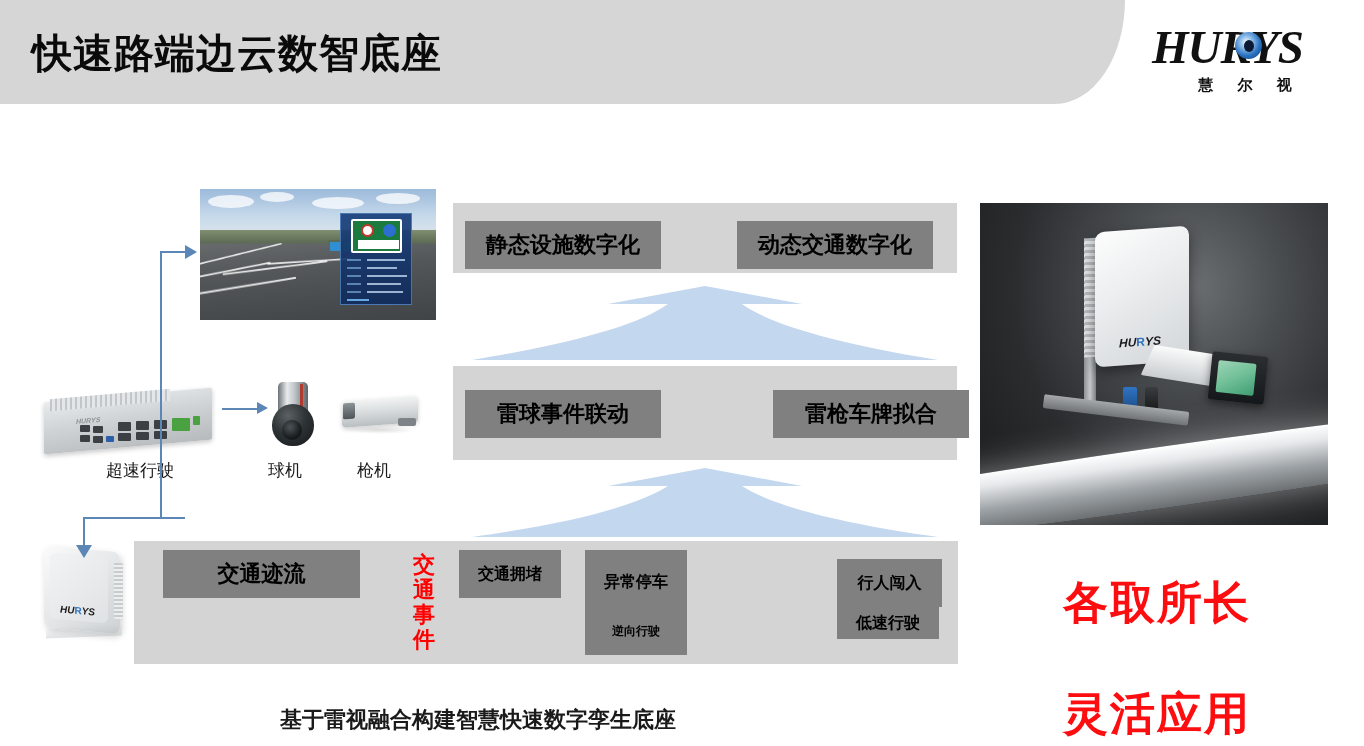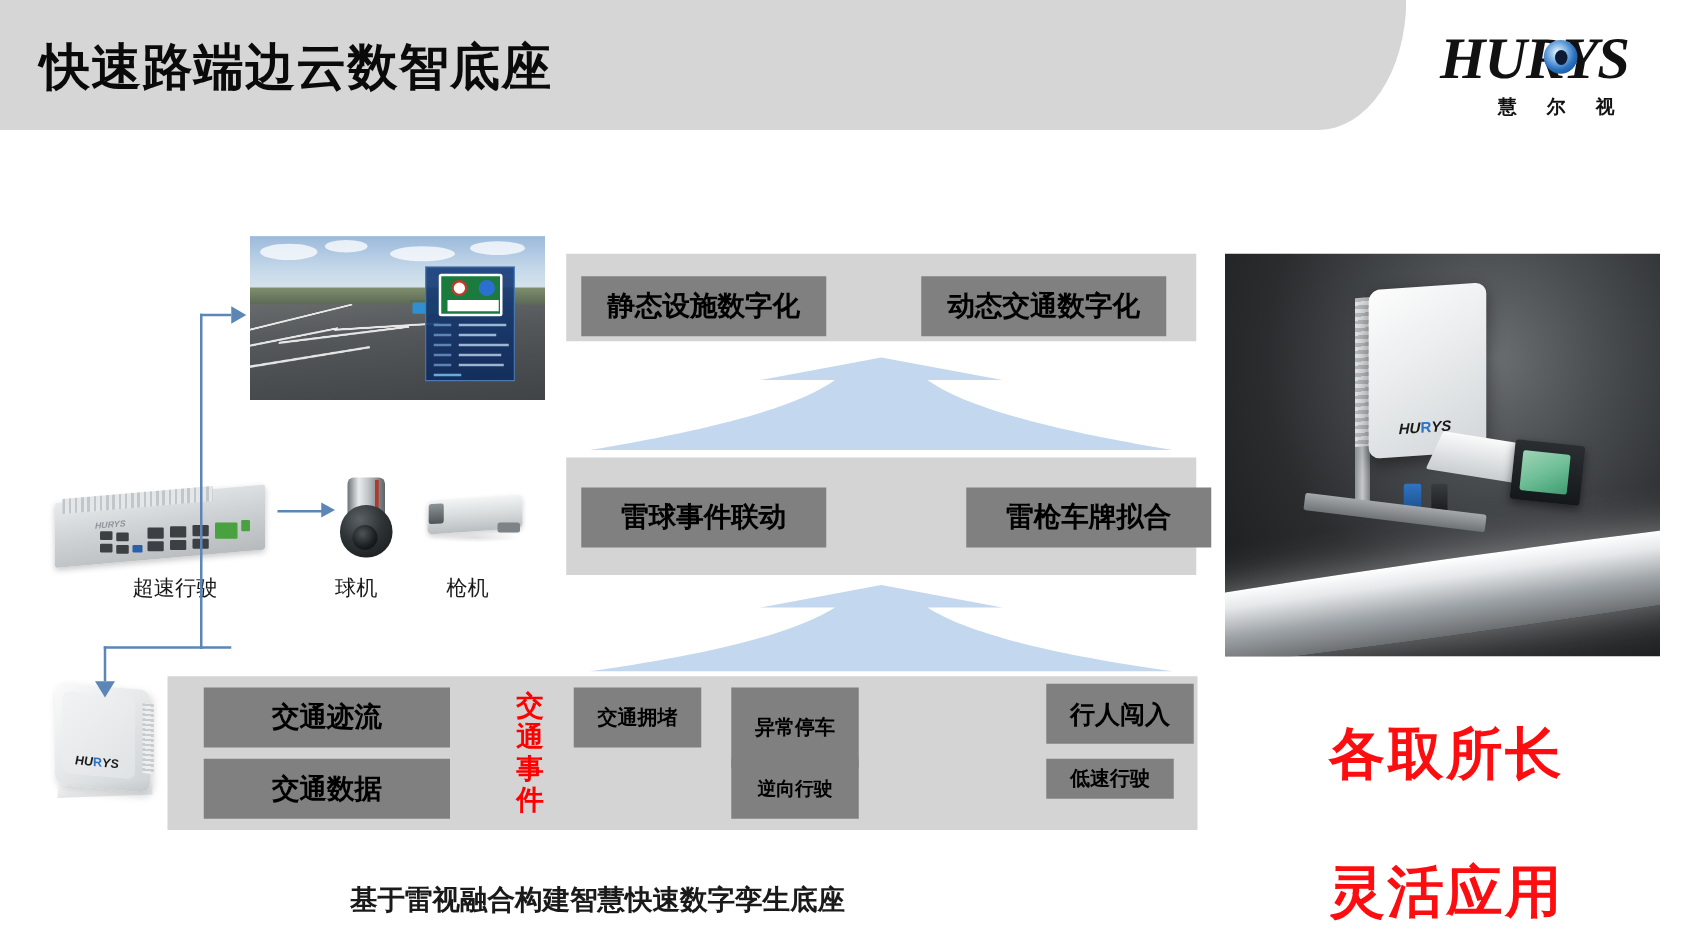--- a/index.html
+++ b/index.html
@@ -327,27 +327,26 @@
   <div class="gbox" style="left:12px;top:24px;width:196px;height:48px;font-size:22px;">雷球事件联动</div>
   <div class="gbox" style="left:284px;top:24px;width:196px;height:48px;font-size:22px;margin-left:36px;">雷枪车牌拟合</div>
 </div>
 
 <svg class="funnel" style="left:470px;top:464px;width:470px;height:76px;" viewBox="0 0 470 76" preserveAspectRatio="none">
   <path d="M235 4 L332 22 L272 22 C300 40 360 58 468 73 L2 73 C110 58 170 40 198 22 L138 22 Z" fill="#c3d7ee"></path>
 </svg>
 
 <div class="panel" style="left:134px;top:541px;width:824px;height:123px;">
   <div class="gbox" style="left:29px;top:9px;width:197px;height:48px;font-size:22px;">交通迹流</div>
-  <div class="gbox" style="left:29px;top:66px;width:197px;height:48px;font-size:22px;">交通数据</div>
 
   <div class="gbox" style="left:325px;top:9px;width:102px;height:48px;font-size:16px;">交通拥堵</div>
   <div class="gbox" style="left:451px;top:9px;width:102px;height:64px;font-size:16px;">异常停车</div>
-  <div class="gbox" style="left:703px;top:6px;width:118px;height:48px;font-size:20px;">行人闯入</div>
-
-  <div class="gbox" style="left:451px;top:66px;width:102px;height:48px;font-size:15px;">逆向行驶</div>
+  <div class="gbox" style="left:703px;top:18px;width:105px;height:48px;font-size:16px;">行人闯入</div>
+
+  <div class="gbox" style="left:451px;top:66px;width:102px;height:48px;font-size:12px;">逆向行驶</div>
   <div class="gbox" style="left:703px;top:66px;width:102px;height:32px;font-size:16px;">低速行驶</div>
 </div>
 
 <div id="red-event-label">
   <span>交</span>
   <span>通</span>
   <span>事</span>
   <span>件</span>
 </div>
 

